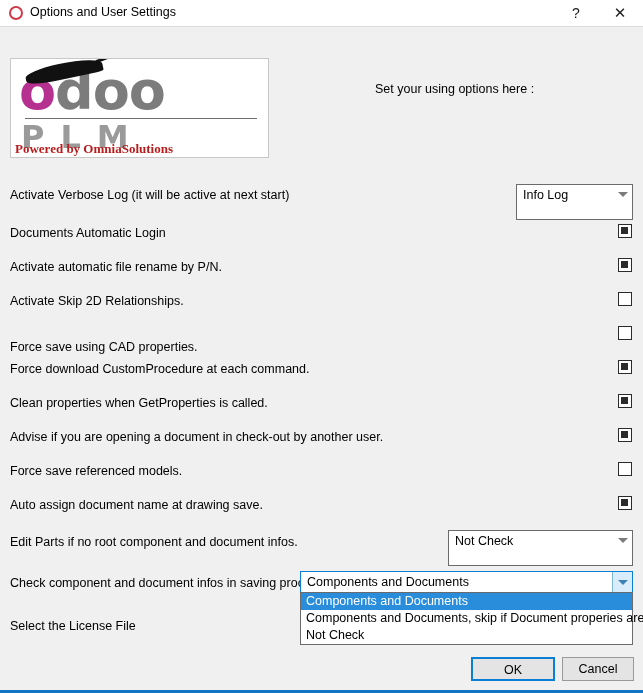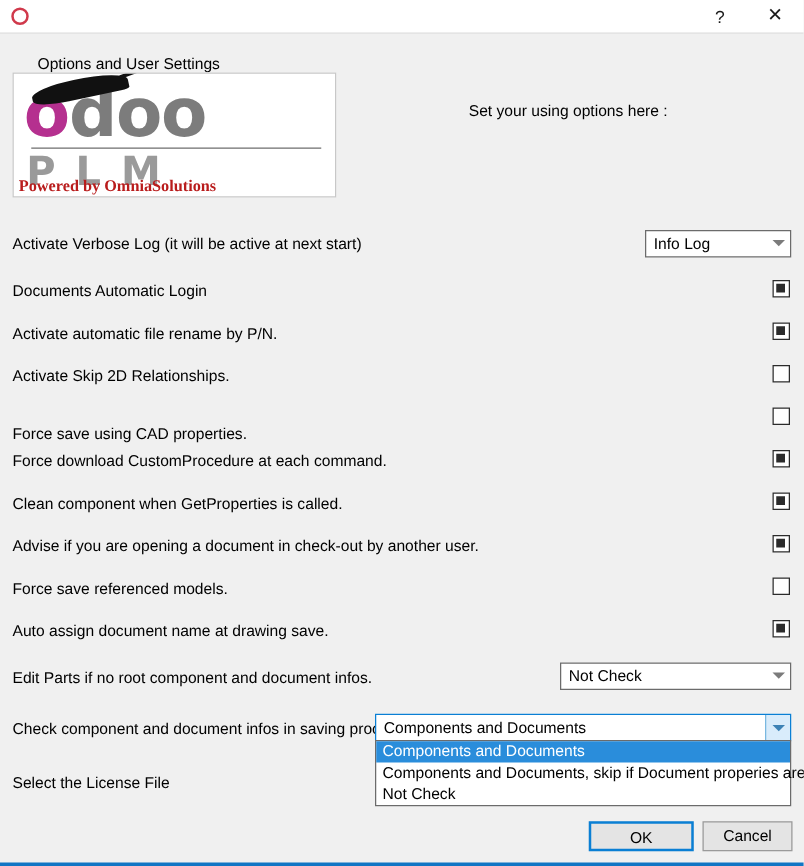--- a/index.html
+++ b/index.html
@@ -33,21 +33,20 @@
     border: 2.5px solid #d0394b;
     border-radius: 50%;
     box-sizing: border-box;
   }
   .title-text {
     position: absolute;
     left: 30px; top: 5px;
     font-size: 12.5px;
     color: #000;
     white-space: nowrap;
-    margin-top: 39px;
   }
   .title-btn {
     position: absolute;
     top: 0;
     width: 44px; height: 26px;
     line-height: 26px;
     text-align: center;
     color: #1a1a1a;
     cursor: default;
   }
@@ -149,21 +148,21 @@
     content: "";
     position: absolute;
     left: 2px; top: 2px;
     width: 7px; height: 7px;
     background: #2b2b2b;
   }
 
   
   .combo {
     position: absolute;
-    height: 22px;
+    height: 36px;
     background: #ffffff;
     border: 1px solid #6b6b6b;
     box-sizing: border-box;
     cursor: default;
   }
   .combo .combo-text {
     position: absolute;
     left: 6px; top: 3px;
     font-size: 12.5px;
     white-space: nowrap;
@@ -273,21 +272,21 @@
 </div>
 
 <div class="subtitle">Set your using options here :</div>
 
 <div class="opt-label" style="top:188px">Activate Verbose Log (it will be active at next start)</div>
 <div class="opt-label" style="top:226px">Documents Automatic Login</div>
 <div class="opt-label" style="top:260px">Activate automatic file rename by P/N.</div>
 <div class="opt-label" style="top:294px">Activate Skip 2D Relationships.</div>
 <div class="opt-label" style="top:340px">Force save using CAD properties.</div>
 <div class="opt-label" style="top:362px">Force download CustomProcedure at each command.</div>
-<div class="opt-label" style="top:396px">Clean component when GetProperties is called.</div>
+<div class="opt-label" style="top:396px">Clean properties when GetProperties is called.</div>
 <div class="opt-label" style="top:430px">Advise if you are opening a document in check-out by another user.</div>
 <div class="opt-label" style="top:464px">Force save referenced models.</div>
 <div class="opt-label" style="top:498px">Auto assign document name at drawing save.</div>
 <div class="opt-label" style="top:535px">Edit Parts if no root component and document infos.</div>
 <div class="opt-label" style="top:576px">Check component and document infos in saving procedure.</div>
 <div class="opt-label" style="top:619px">Select the License File</div>
 
 <div class="checkbox checked" style="top:224px"></div>
 <div class="checkbox checked" style="top:258px"></div>
 <div class="checkbox" style="top:292px"></div>

